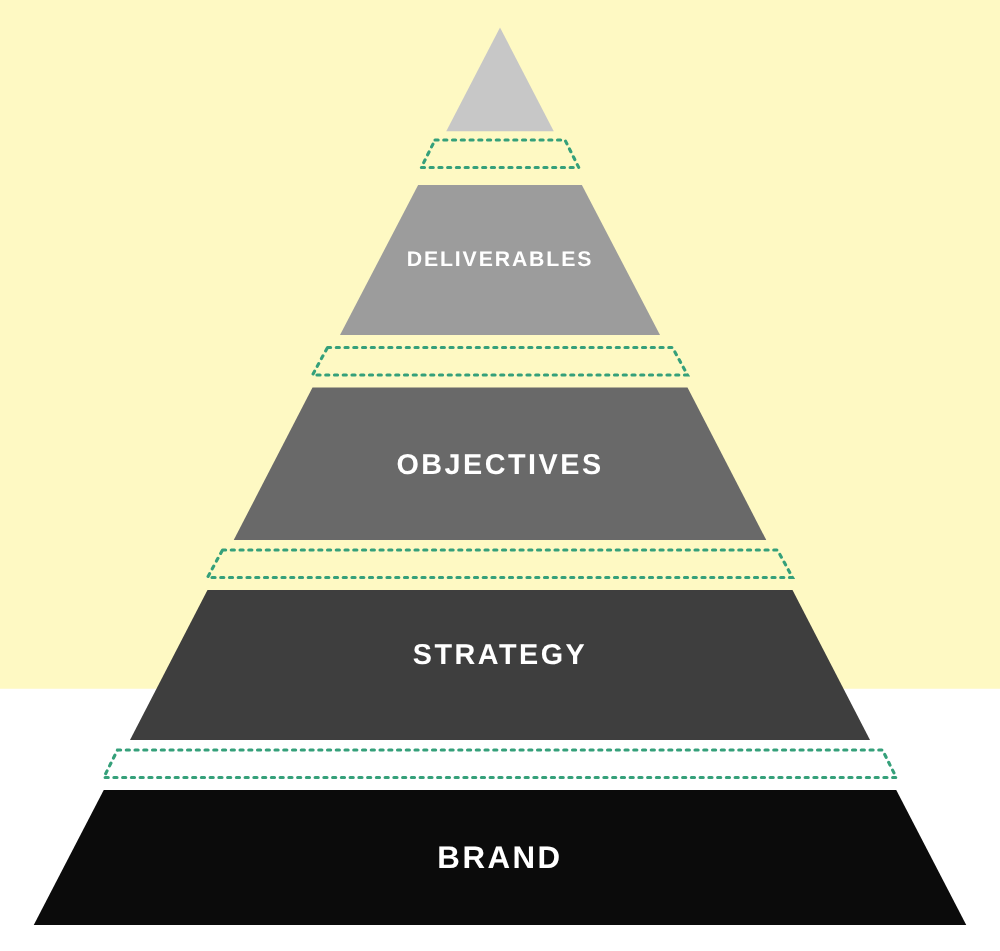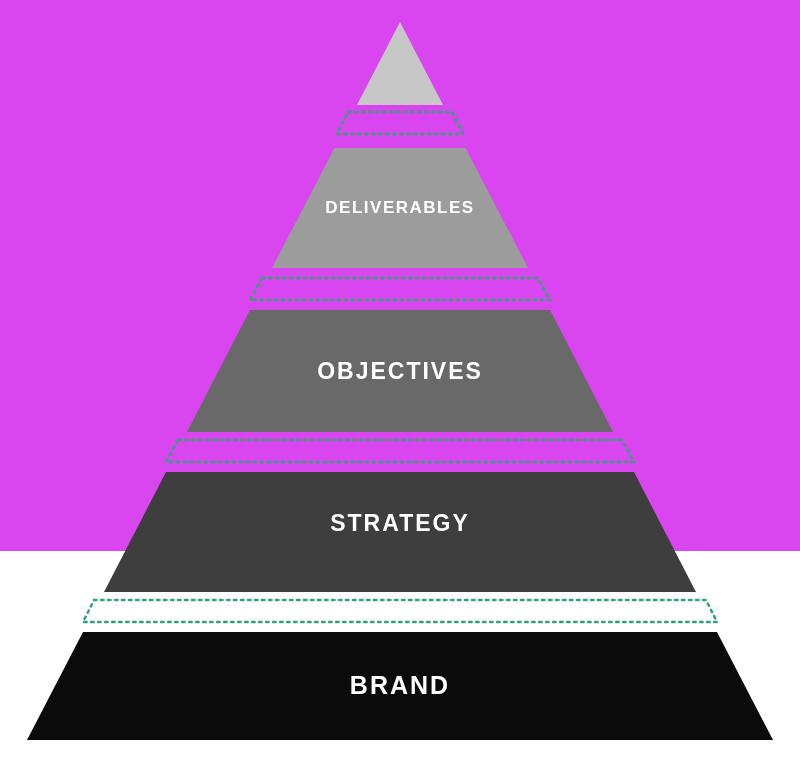--- a/index.html
+++ b/index.html
@@ -8,21 +8,21 @@
     background: #ffffff;
     width: 800px;
     height: 761px;
     overflow: hidden;
     font-family: "Liberation Sans", sans-serif;
   }
   .canvas {
     position: relative;
     width: 800px;
     height: 551px;
-    background: #d946ef;
+    background: #fef9c3;
   }
   svg { display: block; }
   .layer-label {
     font-family: "Liberation Sans", sans-serif;
     font-weight: bold;
     letter-spacing: 2px;
   }
   .label-sm { font-size: 17px; letter-spacing: 1.5px; }
   .label-md { font-size: 23px; }
   .label-lg { font-size: 25px; }

